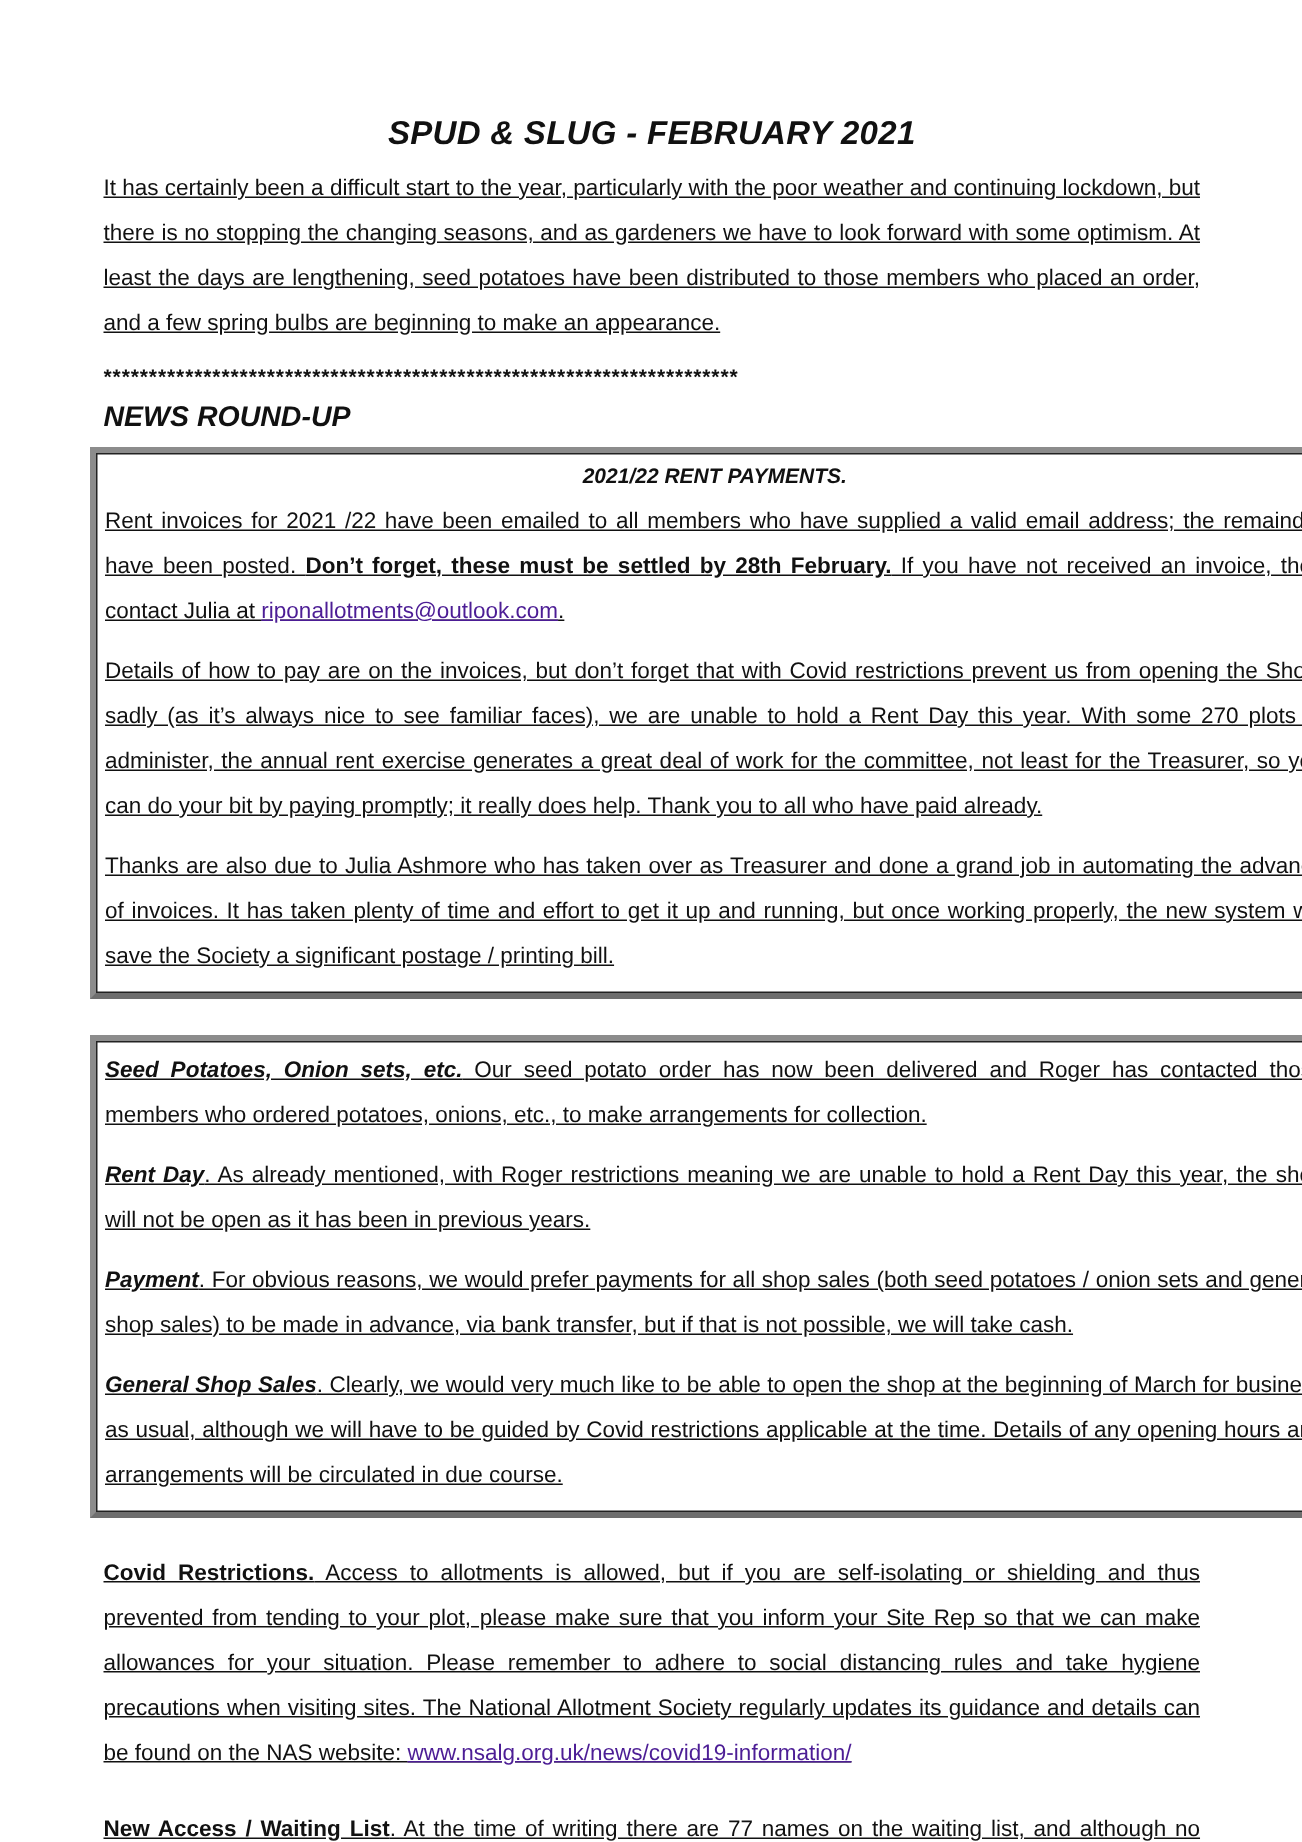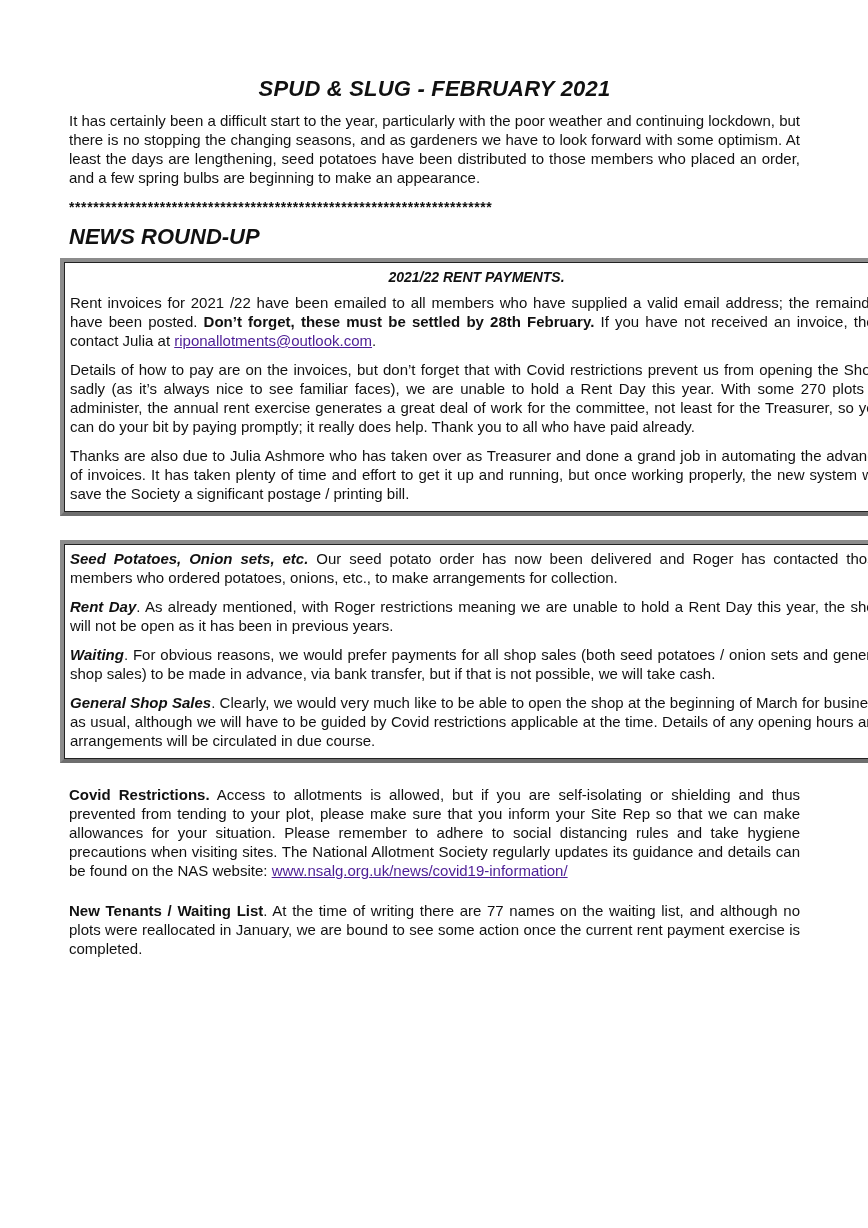--- a/index.html
+++ b/index.html
@@ -1,22 +1,22 @@
 <!DOCTYPE html>
 <html><head>
 <meta charset="utf-8">
 <style>
   html, body { margin: 0; padding: 0; background: #ffffff; }
   body { width: 868px; height: 1228px; position: relative; font-family: "Liberation Sans", sans-serif; color: #111; }
   .page { position: absolute; left: 69px; top: 76px; width: 731px; }
   .title { text-align: center; font-weight: bold; font-style: italic; font-size: 22px; margin: 0 0 9px 0; letter-spacing: 0.2px; }
-  p { margin: 0; font-size: 15px; line-height: 19px; text-align: justify; }
+  p { margin: 0; font-size: 15px; line-height: 30px; text-align: justify; text-decoration: underline; }
   .gap { margin-bottom: 10px; }
   .stars { font-size: 14px; letter-spacing: 0.6px; line-height: 21px; font-weight: bold; overflow: hidden; white-space: nowrap; margin: 4px 0 2px 0; }
-  .section-heading { font-weight: bold; font-style: italic; font-size: 22px; margin: 6px 0 8px 0; }
+  .section-heading { font-weight: bold; font-style: italic; font-size: 19px; margin: 6px 0 8px 0; }
   .box { border: 4px solid #8c8c8c; border-right-color: #6e6e6e; border-bottom-color: #6e6e6e; margin-left: -9px; width: 832px; box-sizing: border-box; }
   .box-inner { border: 1px solid #222; padding: 4px 4px 8px 5px; }
   .box-title { text-align: center; font-weight: bold; font-style: italic; font-size: 14px; line-height: 21px; margin-bottom: 5px; }
   .box p { margin-bottom: 10px; }
   .box p:last-child { margin-bottom: 0; }
   .link { color: #4c1d95; text-decoration: underline; cursor: pointer; }
   .bi { font-weight: bold; font-style: italic; }
   .b { font-weight: bold; }
 </style>
 </head>
@@ -39,25 +39,25 @@
       <p>Thanks are also due to Julia Ashmore who has taken over as Treasurer and done a grand job in automating the advance of invoices.  It has taken plenty of time and effort to get it up and running, but once working properly, the new system will save the Society a significant postage / printing bill.</p>
     </div>
   </div>
 
   <div style="height:24px"></div>
 
   <div class="box">
     <div class="box-inner">
       <p><span class="bi">Seed Potatoes, Onion sets, etc.</span><span>  Our seed potato order has now been delivered and Roger has contacted those members who ordered potatoes, onions, etc., to make arrangements for collection.</span></p>
       <p><span class="bi">Rent Day</span><span>.  As already mentioned, with Roger restrictions meaning we are unable to hold a Rent Day this year, the shop will not be open as it has been in previous years.</span></p>
-      <p><span class="bi">Waiting</span><span>.  For obvious reasons, we would prefer payments for all shop sales (both seed potatoes / onion sets and general shop sales) to be made in advance, via bank transfer, but if that is not possible, we will take cash.</span></p>
+      <p><span class="bi">Payment</span><span>.  For obvious reasons, we would prefer payments for all shop sales (both seed potatoes / onion sets and general shop sales) to be made in advance, via bank transfer, but if that is not possible, we will take cash.</span></p>
       <p><span class="bi">General Shop Sales</span><span>.  Clearly, we would very much like to be able to open the shop at the beginning of March for business as usual, although we will have to be guided by Covid restrictions applicable at the time.  Details of any opening hours and arrangements will be circulated in due course.</span></p>
     </div>
   </div>
 
   <div style="height:22px"></div>
 
   <p><span class="b">Covid Restrictions.</span><span>  Access to allotments is allowed, but if you are self-isolating or shielding and thus prevented from tending to your plot, please make sure that you inform your Site Rep so that we can make allowances for your situation.  Please remember to adhere to social distancing rules and take hygiene precautions when visiting sites.  The National Allotment Society regularly updates its guidance and details can be found on the NAS website: </span><a class="link">www.nsalg.org.uk/news/covid19-information/</a></p>
 
   <div style="height:21px"></div>
 
-  <p><span class="b">New Tenants / Waiting List</span><span>.  At the time of writing there are 77 names on the waiting list, and although no plots were reallocated in January, we are bound to see some action once the current rent payment exercise is completed.</span></p>
+  <p><span class="b">New Access / Waiting List</span><span>.  At the time of writing there are 77 names on the waiting list, and although no plots were reallocated in January, we are bound to see some action once the current rent payment exercise is completed.</span></p>
 </div>
 
 </body></html>

